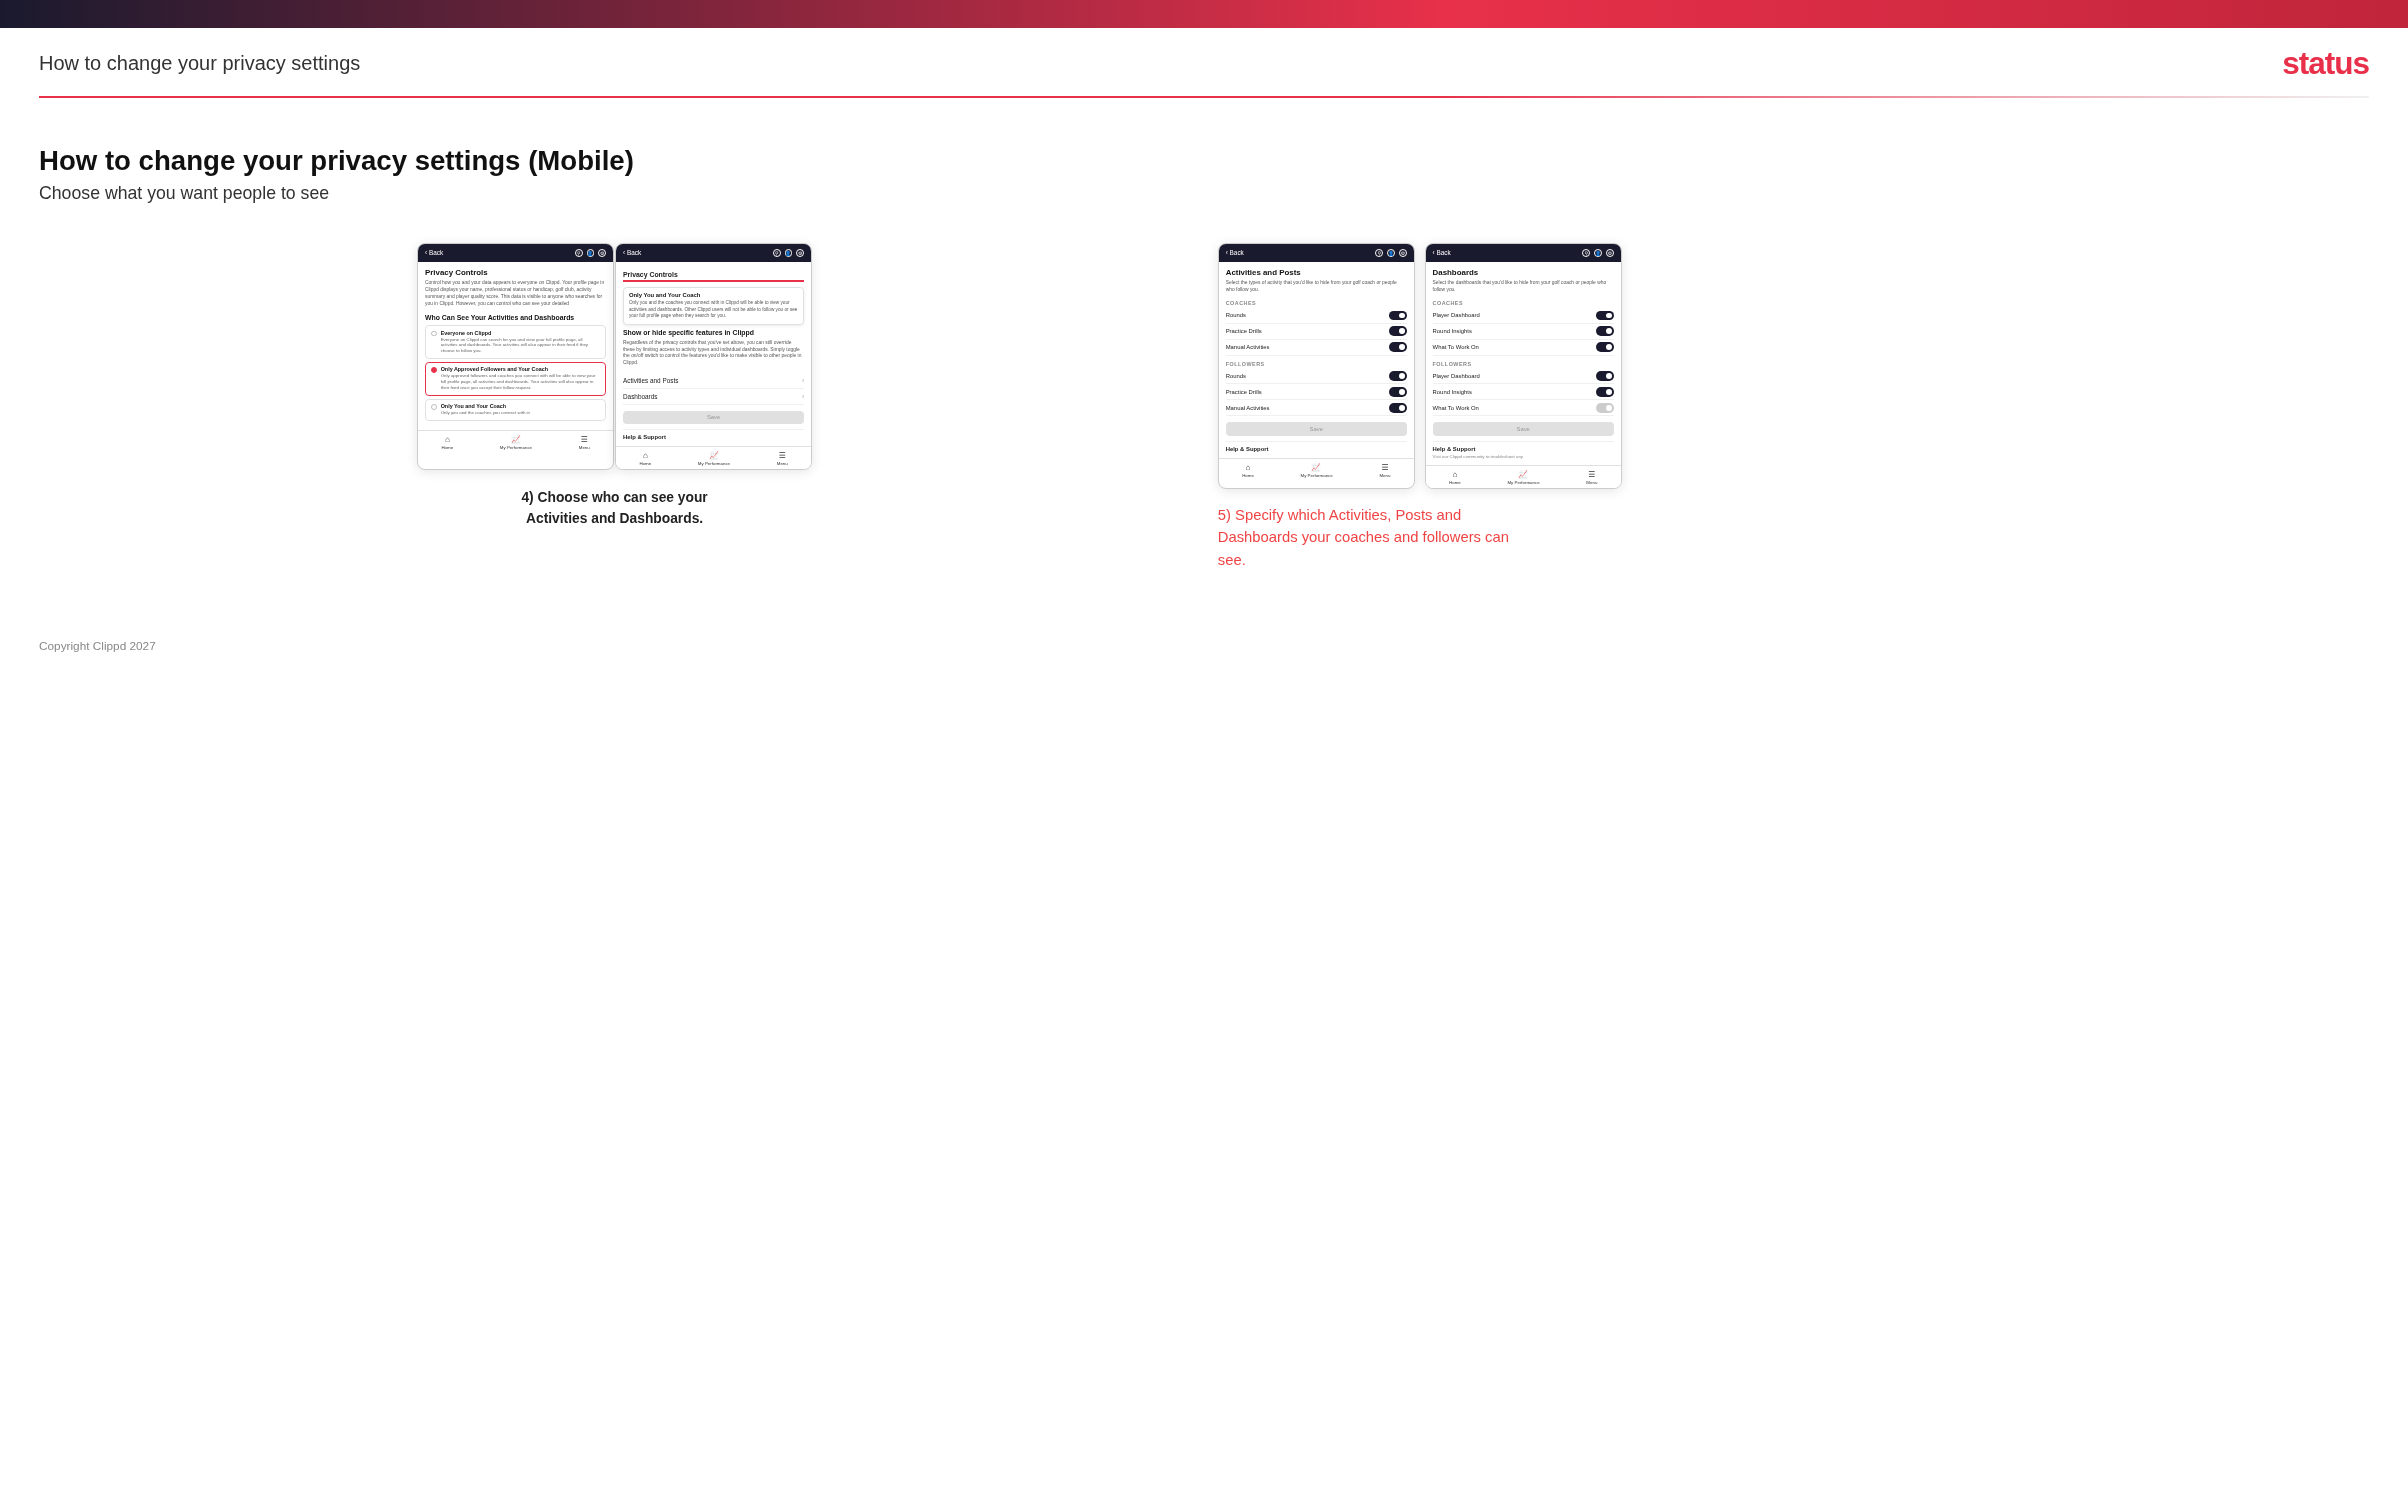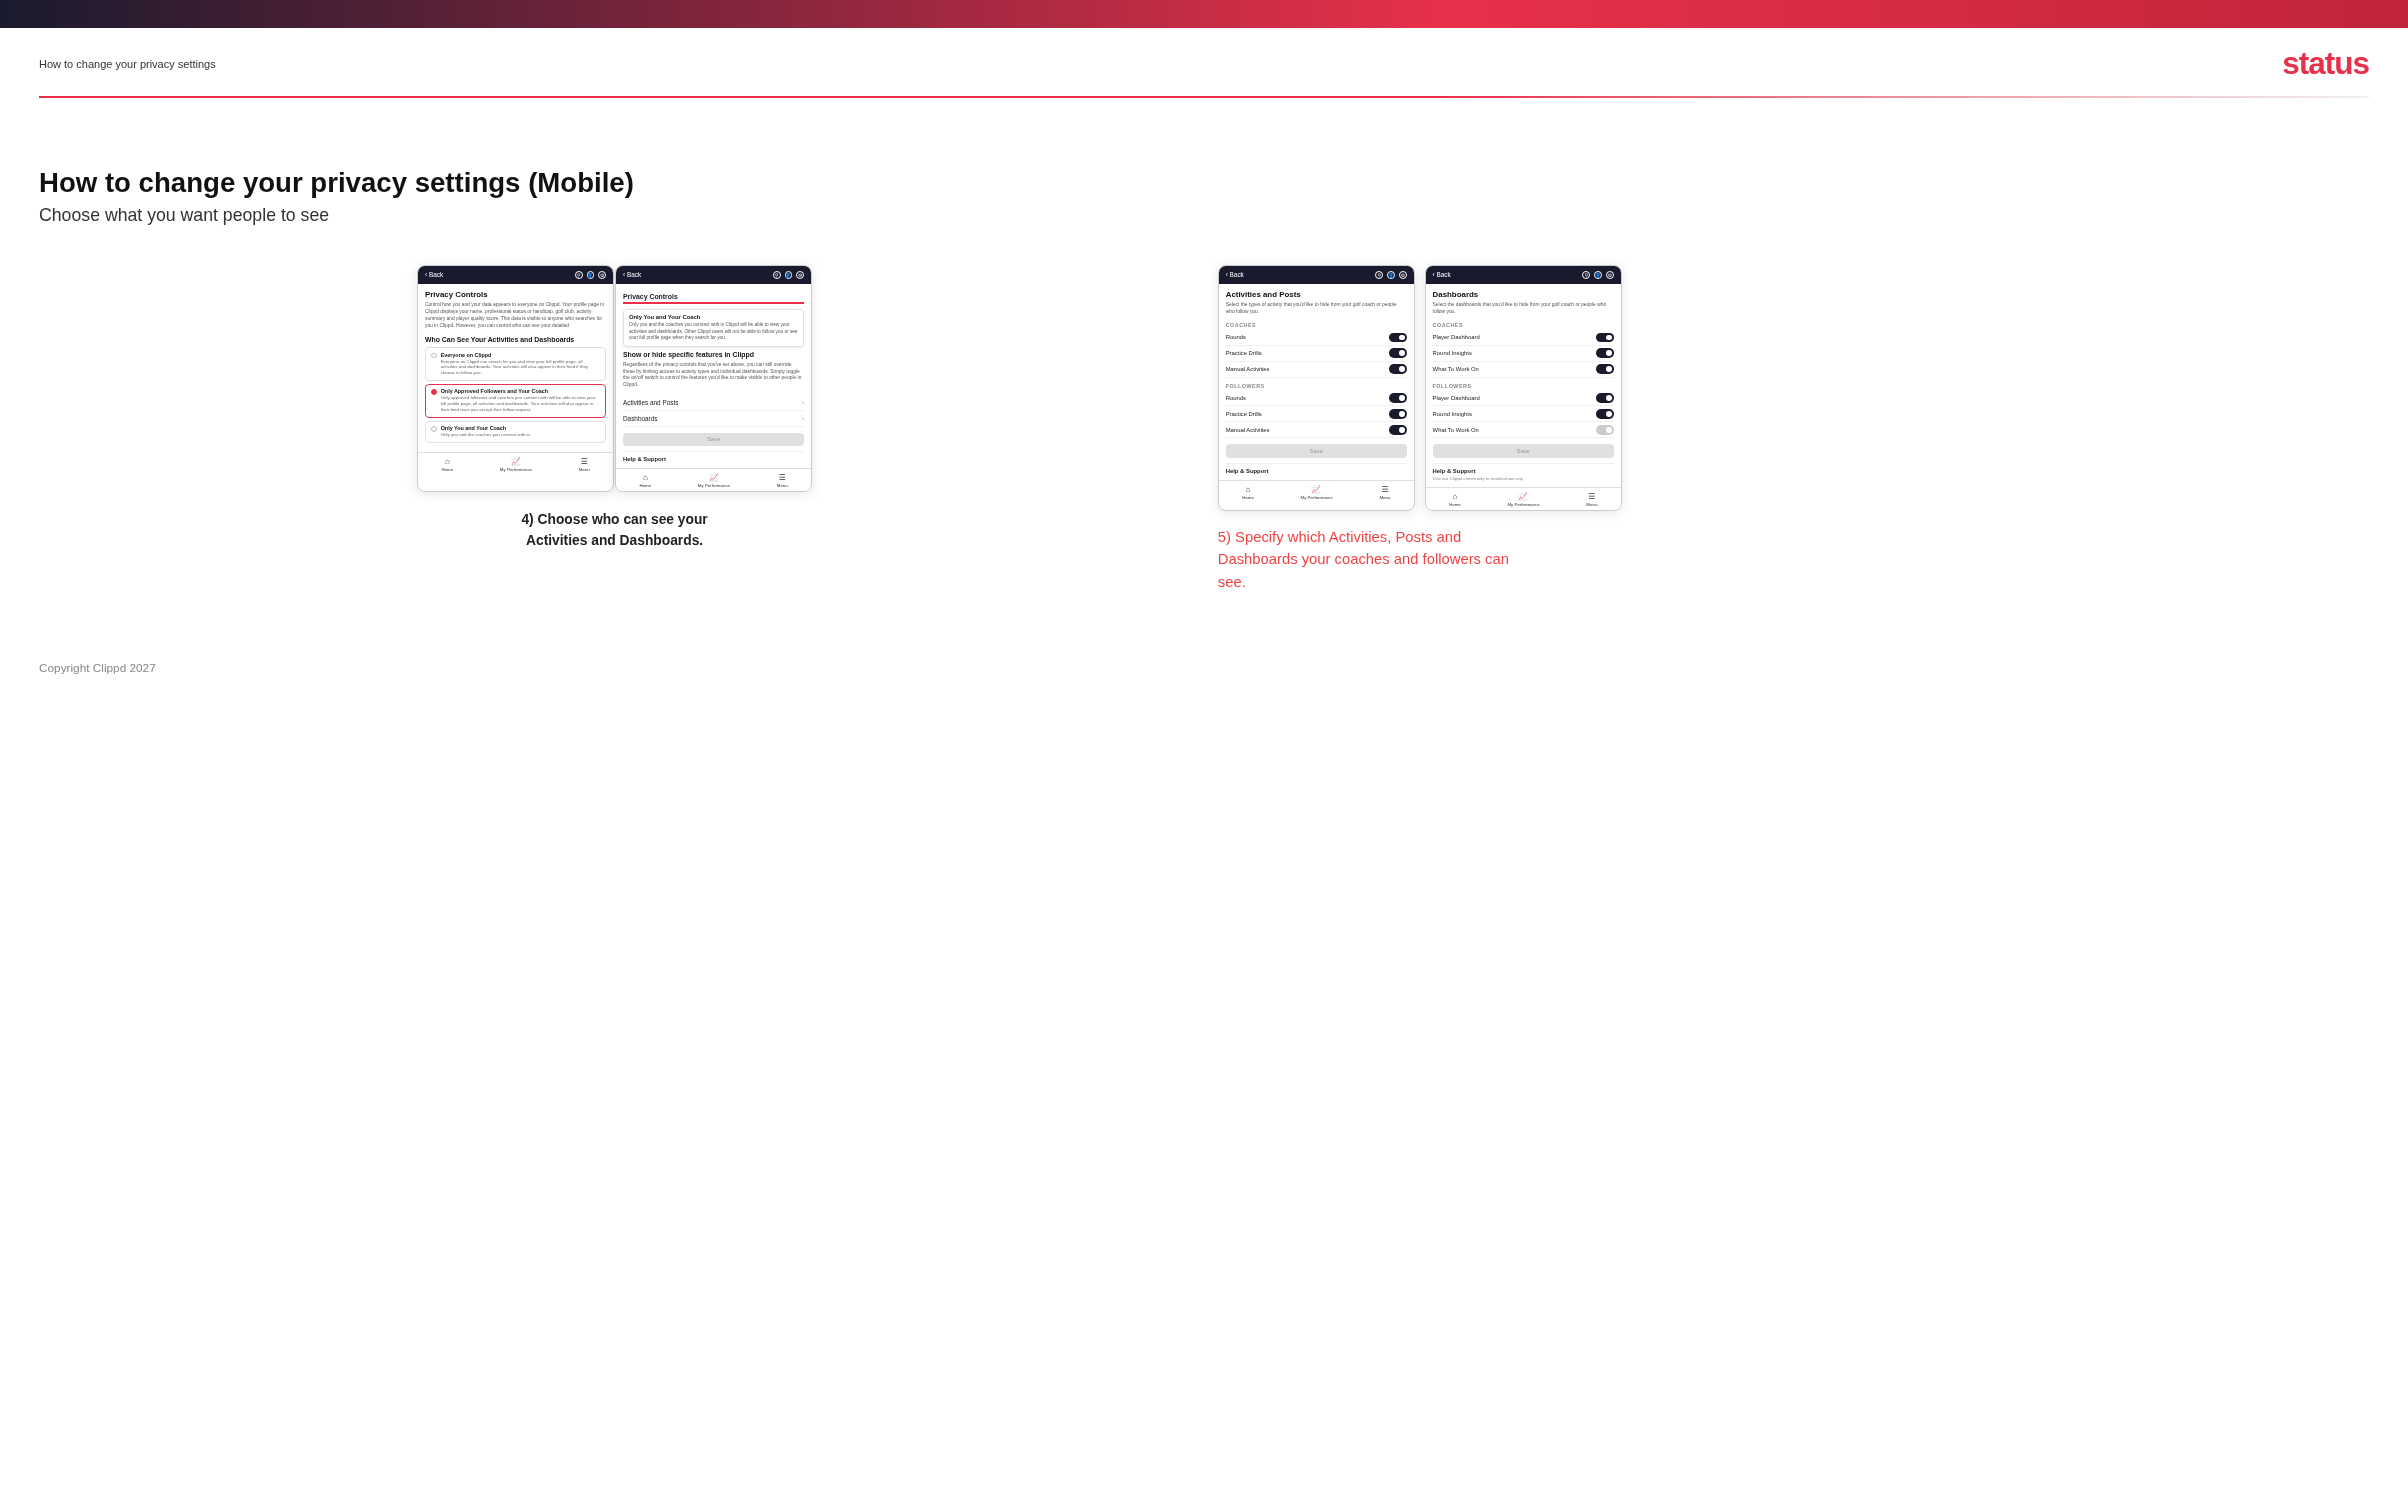--- a/index.html
+++ b/index.html
@@ -17,40 +17,40 @@
     }
 
     
     .header {
       display: flex;
       align-items: center;
       justify-content: space-between;
       padding: 17.7px 39px 13.8px 39px;
     }
     .header-title {
-      font-size: 11px;
+      font-size: 20px;
       color: #333;
     }
     .logo {
       font-size: 31.5px;
       font-weight: 800;
       color: #e8304a;
       letter-spacing: -1px;
     }
 
     
     .header-divider {
       height: 2px;
       background: linear-gradient(to right, #e8304a 60%, #f0f0f0 100%);
       margin: 0 39px;
     }
 
     
     .main-content {
-      padding: 69px 39px 39px 39px;
+      padding: 47px 39px 39px 39px;
     }
     .page-heading {
       font-size: 27.6px;
       font-weight: 800;
       color: #111;
       margin-bottom: 5.9px;
     }
     .page-subheading {
       font-size: 17.7px;
       color: #333;

